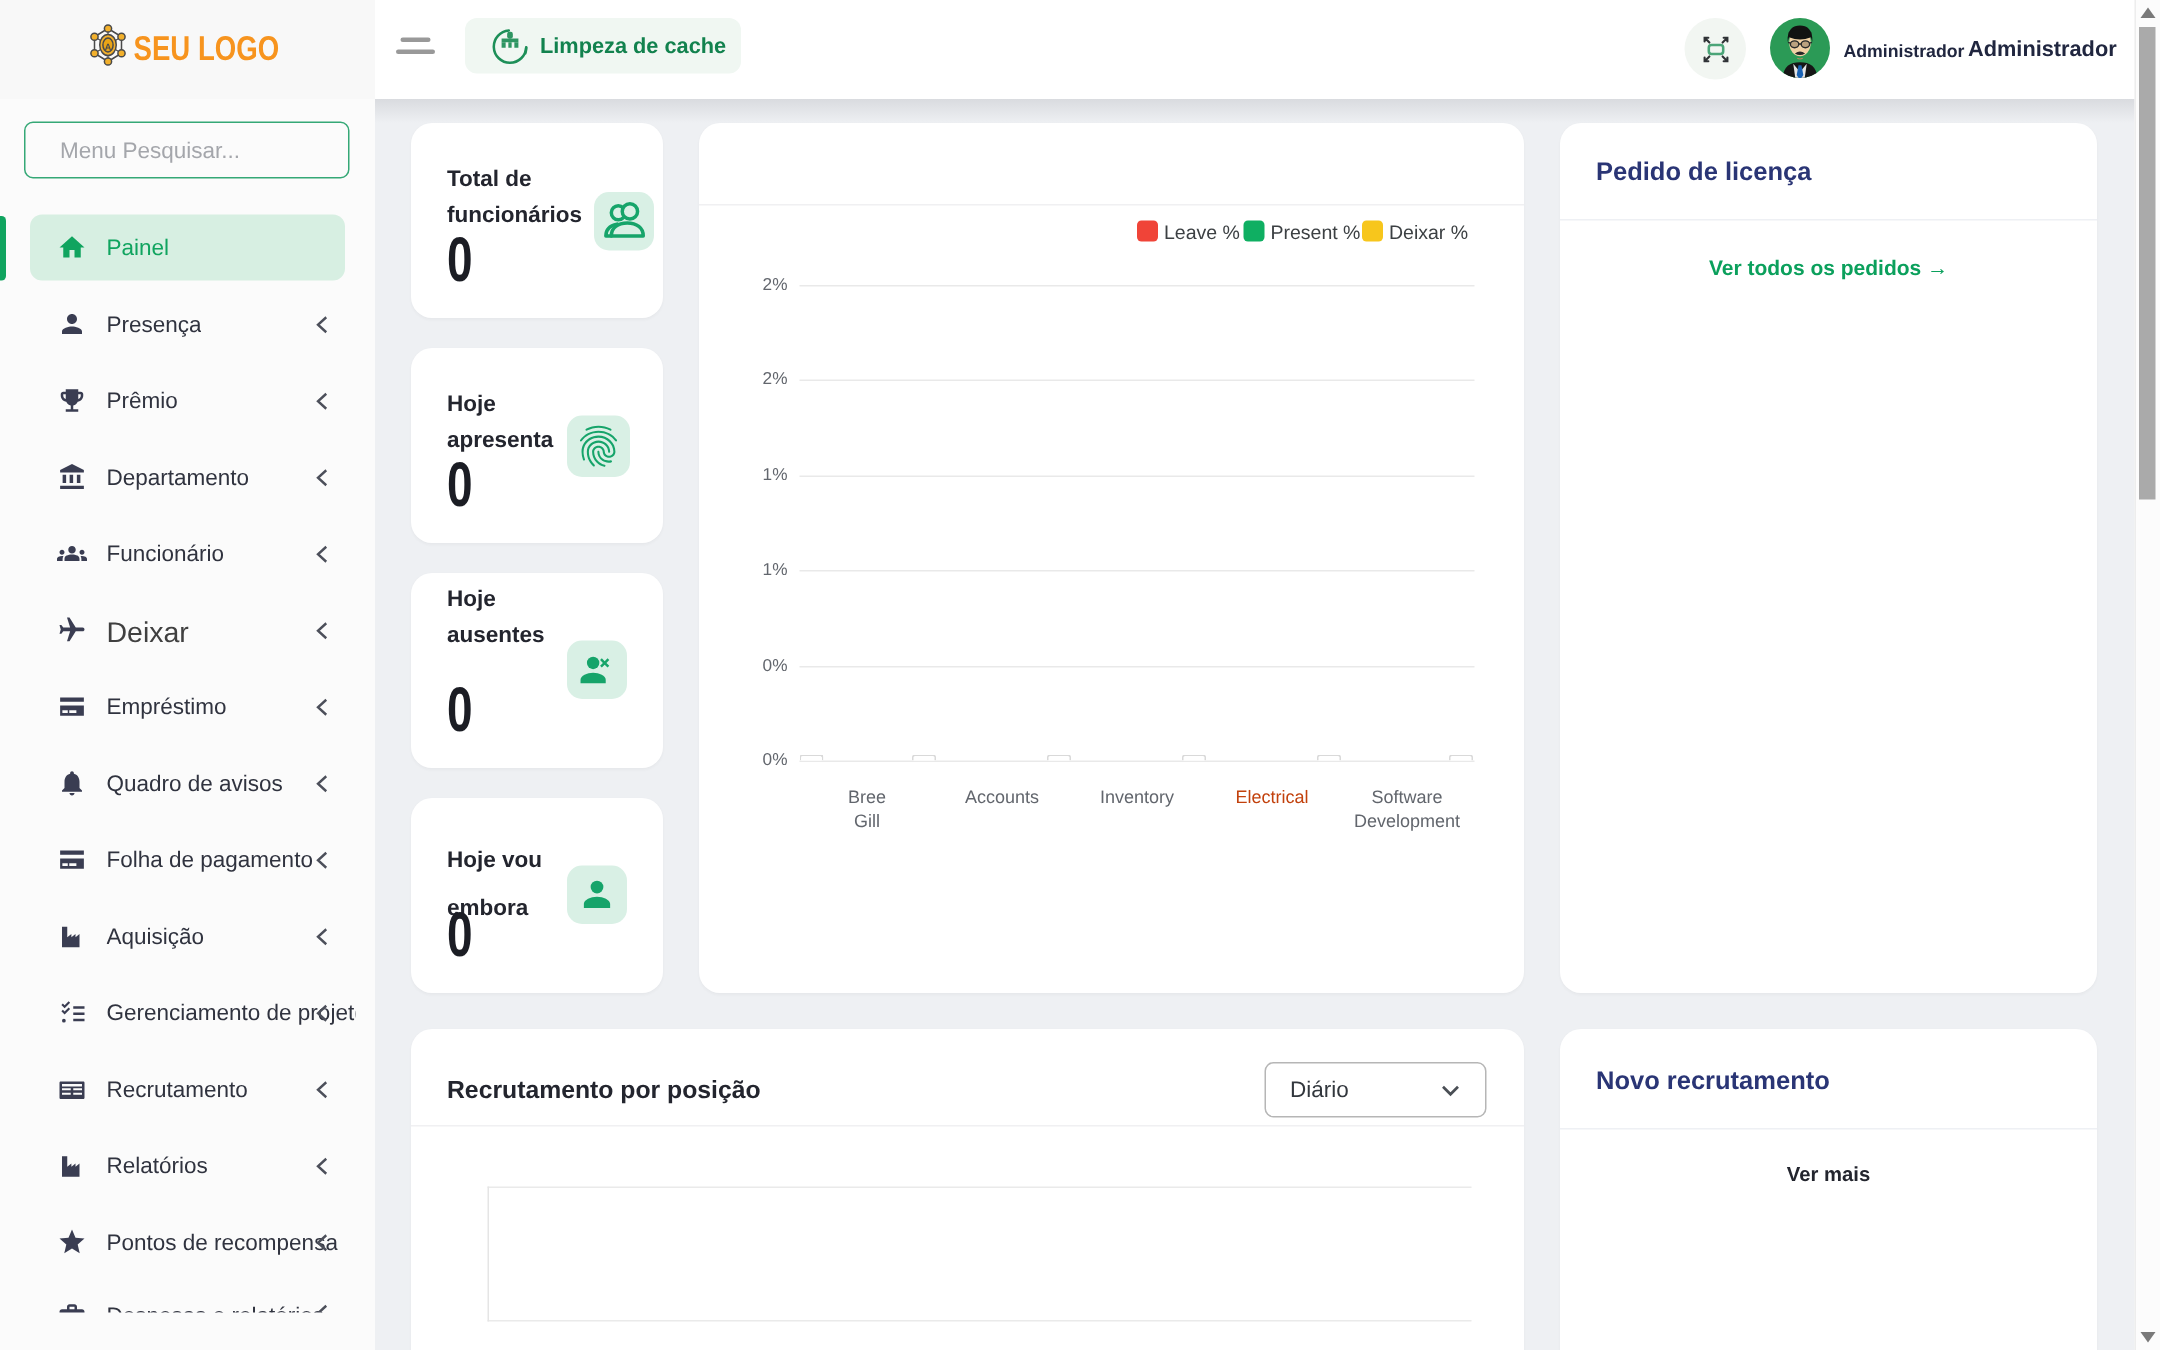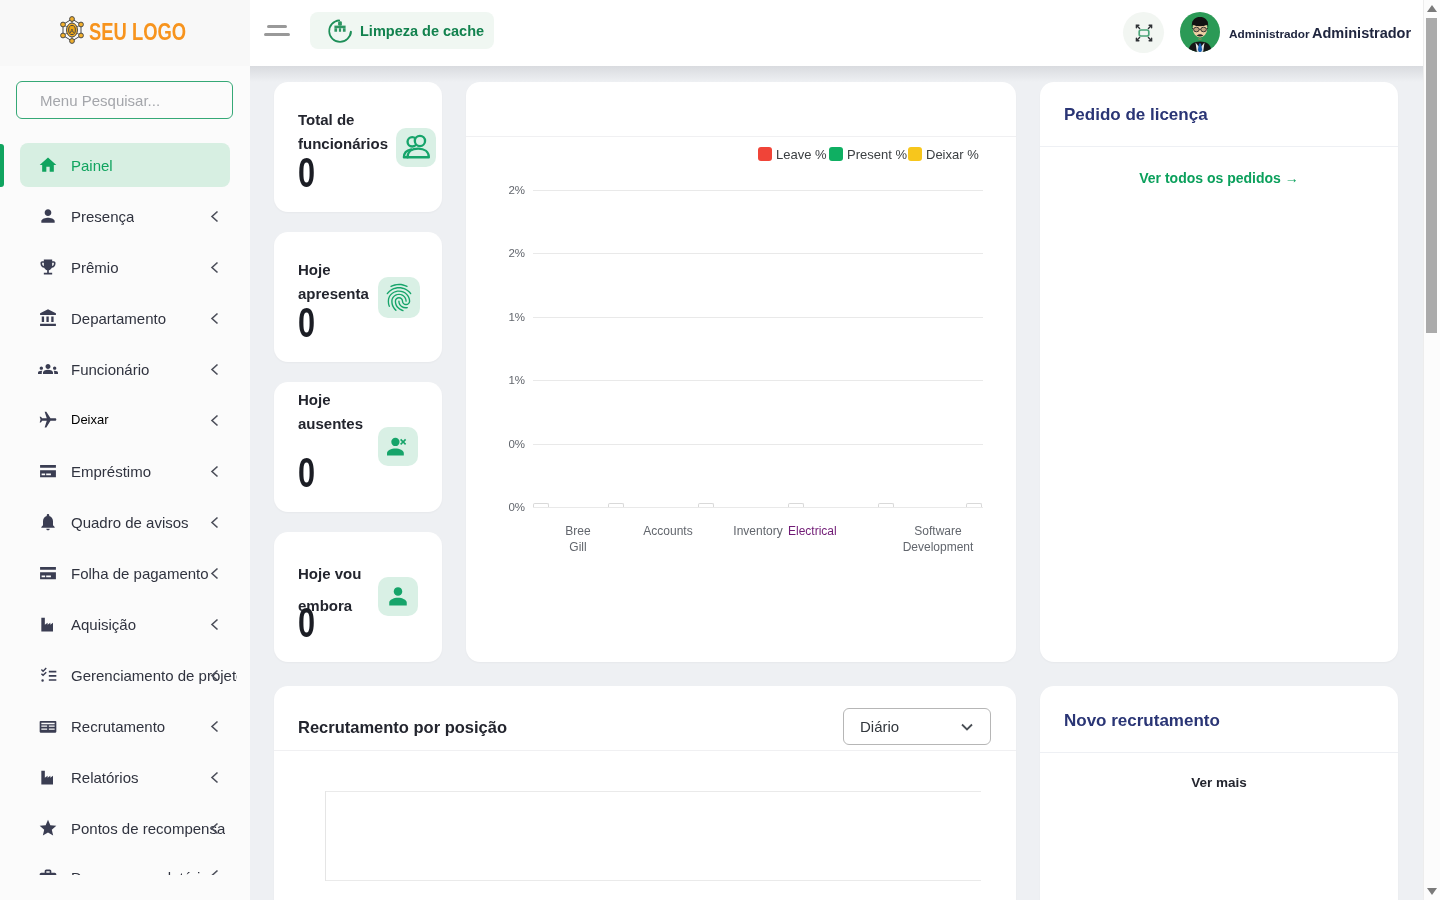--- a/index.html
+++ b/index.html
@@ -125,21 +125,21 @@
       <svg class="abs" style="left:38px;top:359px;" width="20" height="20" viewBox="0 0 24 24" fill="#3a3d52">
         <path d="M12 12.75c1.63 0 3.07.39 4.24.9 1.08.48 1.76 1.56 1.76 2.73V18H6v-1.61c0-1.18.68-2.26 1.76-2.73 1.17-.52 2.61-.91 4.24-.91zM4 13c1.1 0 2-.9 2-2s-.9-2-2-2-2 .9-2 2 .9 2 2 2zm1.13 1.1c-.37-.06-.74-.1-1.13-.1-.99 0-1.93.21-2.78.58C.48 14.9 0 15.62 0 16.43V18h4.5v-1.61c0-.83.23-1.61.63-2.29zM20 13c1.1 0 2-.9 2-2s-.9-2-2-2-2 .9-2 2 .9 2 2 2zm4 3.43c0-.81-.48-1.53-1.22-1.85-.85-.37-1.79-.58-2.78-.58-.39 0-.76.04-1.13.1.4.68.63 1.46.63 2.29V18H24v-1.57zM12 6c1.66 0 3 1.34 3 3s-1.34 3-3 3-3-1.34-3-3 1.34-3 3-3z"></path>
       </svg>
       <div class="abs" style="left:71px;top:361px;font-size:15px;color:#30333f;white-space:nowrap;max-width:166px;overflow:hidden;">Funcionário</div>
       <svg class="abs" style="left:209px;top:363px;" width="11" height="13" viewBox="0 0 11 13">
         <path d="M8.5 1.5 L3 6.5 L8.5 11.5" fill="none" stroke="#4c4f5a" stroke-width="1.6"></path>
       </svg>
       <svg class="abs" style="left:38px;top:410px;" width="20" height="20" viewBox="0 0 24 24" fill="#3a3d52">
         <path transform="rotate(90 12 12)" d="M21 16v-2l-8-5V3.5c0-.83-.67-1.5-1.5-1.5S10 2.67 10 3.5V9l-8 5v2l8-2.5V19l-2 1.5V22l3.5-1 3.5 1v-1.5L13 19v-5.5l8 2.5z"></path>
       </svg>
-      <div class="abs" style="left:71px;top:412px;font-size:13px;color:#000000;white-space:nowrap;max-width:166px;overflow:hidden;">Deixar</div>
+      <div class="abs" style="left:71px;top:412px;font-size:19px;color:#404040;white-space:nowrap;max-width:166px;overflow:hidden;">Deixar</div>
       <svg class="abs" style="left:209px;top:414px;" width="11" height="13" viewBox="0 0 11 13">
         <path d="M8.5 1.5 L3 6.5 L8.5 11.5" fill="none" stroke="#4c4f5a" stroke-width="1.6"></path>
       </svg>
       <svg class="abs" style="left:38px;top:461px;" width="20" height="20" viewBox="0 0 24 24" fill="#3a3d52">
         <path d="M2.5 4.8 h19 v3.4 h-19 z M2.5 11.2 h19 v8.2 h-19 z M4.3 15 h4.3 v2.2 h-4.3 z M9.8 15 h5.7 v2.2 h-5.7 z" fill-rule="evenodd"></path>
       </svg>
       <div class="abs" style="left:71px;top:463px;font-size:15px;color:#30333f;white-space:nowrap;max-width:166px;overflow:hidden;">Empréstimo</div>
       <svg class="abs" style="left:209px;top:465px;" width="11" height="13" viewBox="0 0 11 13">
         <path d="M8.5 1.5 L3 6.5 L8.5 11.5" fill="none" stroke="#4c4f5a" stroke-width="1.6"></path>
       </svg>
@@ -269,21 +269,21 @@
       <div class="abs" style="left:495px;top:501px;width:30px;text-align:right;font-size:11.5px;color:#62666d;">0%</div>
       <div class="abs" style="left:533px;top:503px;width:16px;height:4px;border:1px solid #d9d9d9;border-bottom:none;border-radius:2px 2px 0 0;background:#fff;"></div>
       <div class="abs" style="left:608px;top:503px;width:16px;height:4px;border:1px solid #d9d9d9;border-bottom:none;border-radius:2px 2px 0 0;background:#fff;"></div>
       <div class="abs" style="left:698px;top:503px;width:16px;height:4px;border:1px solid #d9d9d9;border-bottom:none;border-radius:2px 2px 0 0;background:#fff;"></div>
       <div class="abs" style="left:788px;top:503px;width:16px;height:4px;border:1px solid #d9d9d9;border-bottom:none;border-radius:2px 2px 0 0;background:#fff;"></div>
       <div class="abs" style="left:878px;top:503px;width:16px;height:4px;border:1px solid #d9d9d9;border-bottom:none;border-radius:2px 2px 0 0;background:#fff;"></div>
       <div class="abs" style="left:966px;top:503px;width:16px;height:4px;border:1px solid #d9d9d9;border-bottom:none;border-radius:2px 2px 0 0;background:#fff;"></div>
       <div class="abs" style="left:518px;top:523px;width:120px;text-align:center;font-size:12px;color:#62666d;line-height:16px;">Bree<br>Gill</div>
       <div class="abs" style="left:608px;top:523px;width:120px;text-align:center;font-size:12px;color:#62666d;line-height:16px;">Accounts</div>
       <div class="abs" style="left:698px;top:523px;width:120px;text-align:center;font-size:12px;color:#62666d;line-height:16px;">Inventory</div>
-      <div class="abs" style="left:788px;top:523px;width:120px;font-size:12px;color:#701a75;line-height:16px;">Electrical</div>
+      <div class="abs" style="left:788px;top:523px;width:120px;text-align:center;font-size:12px;color:#c2410c;line-height:16px;">Electrical</div>
       <div class="abs" style="left:878px;top:523px;width:120px;text-align:center;font-size:12px;color:#62666d;line-height:16px;">Software<br>Development</div>
     </div>
 
   <div class="card" style="left:1040px;top:82px;width:358px;height:580px;"></div>
   <div class="abs navy" style="left:1064px;top:105px;font-size:17px;font-weight:700;">Pedido de licença</div>
   <div class="abs" style="left:1040px;top:146px;width:358px;height:1px;background:#eef0f4;"></div>
   <div class="abs" style="left:1040px;top:170px;width:358px;text-align:center;font-size:14px;font-weight:700;color:#0ba05c;">Ver todos os pedidos <span style="font-weight:400;">→</span></div>
 
   <div class="card" style="left:274px;top:686px;width:742px;height:214px;border-radius:14px 14px 0 0;"></div>
   <div class="abs" style="left:298px;top:718px;font-size:16.5px;font-weight:700;color:#23252e;">Recrutamento por posição</div>

